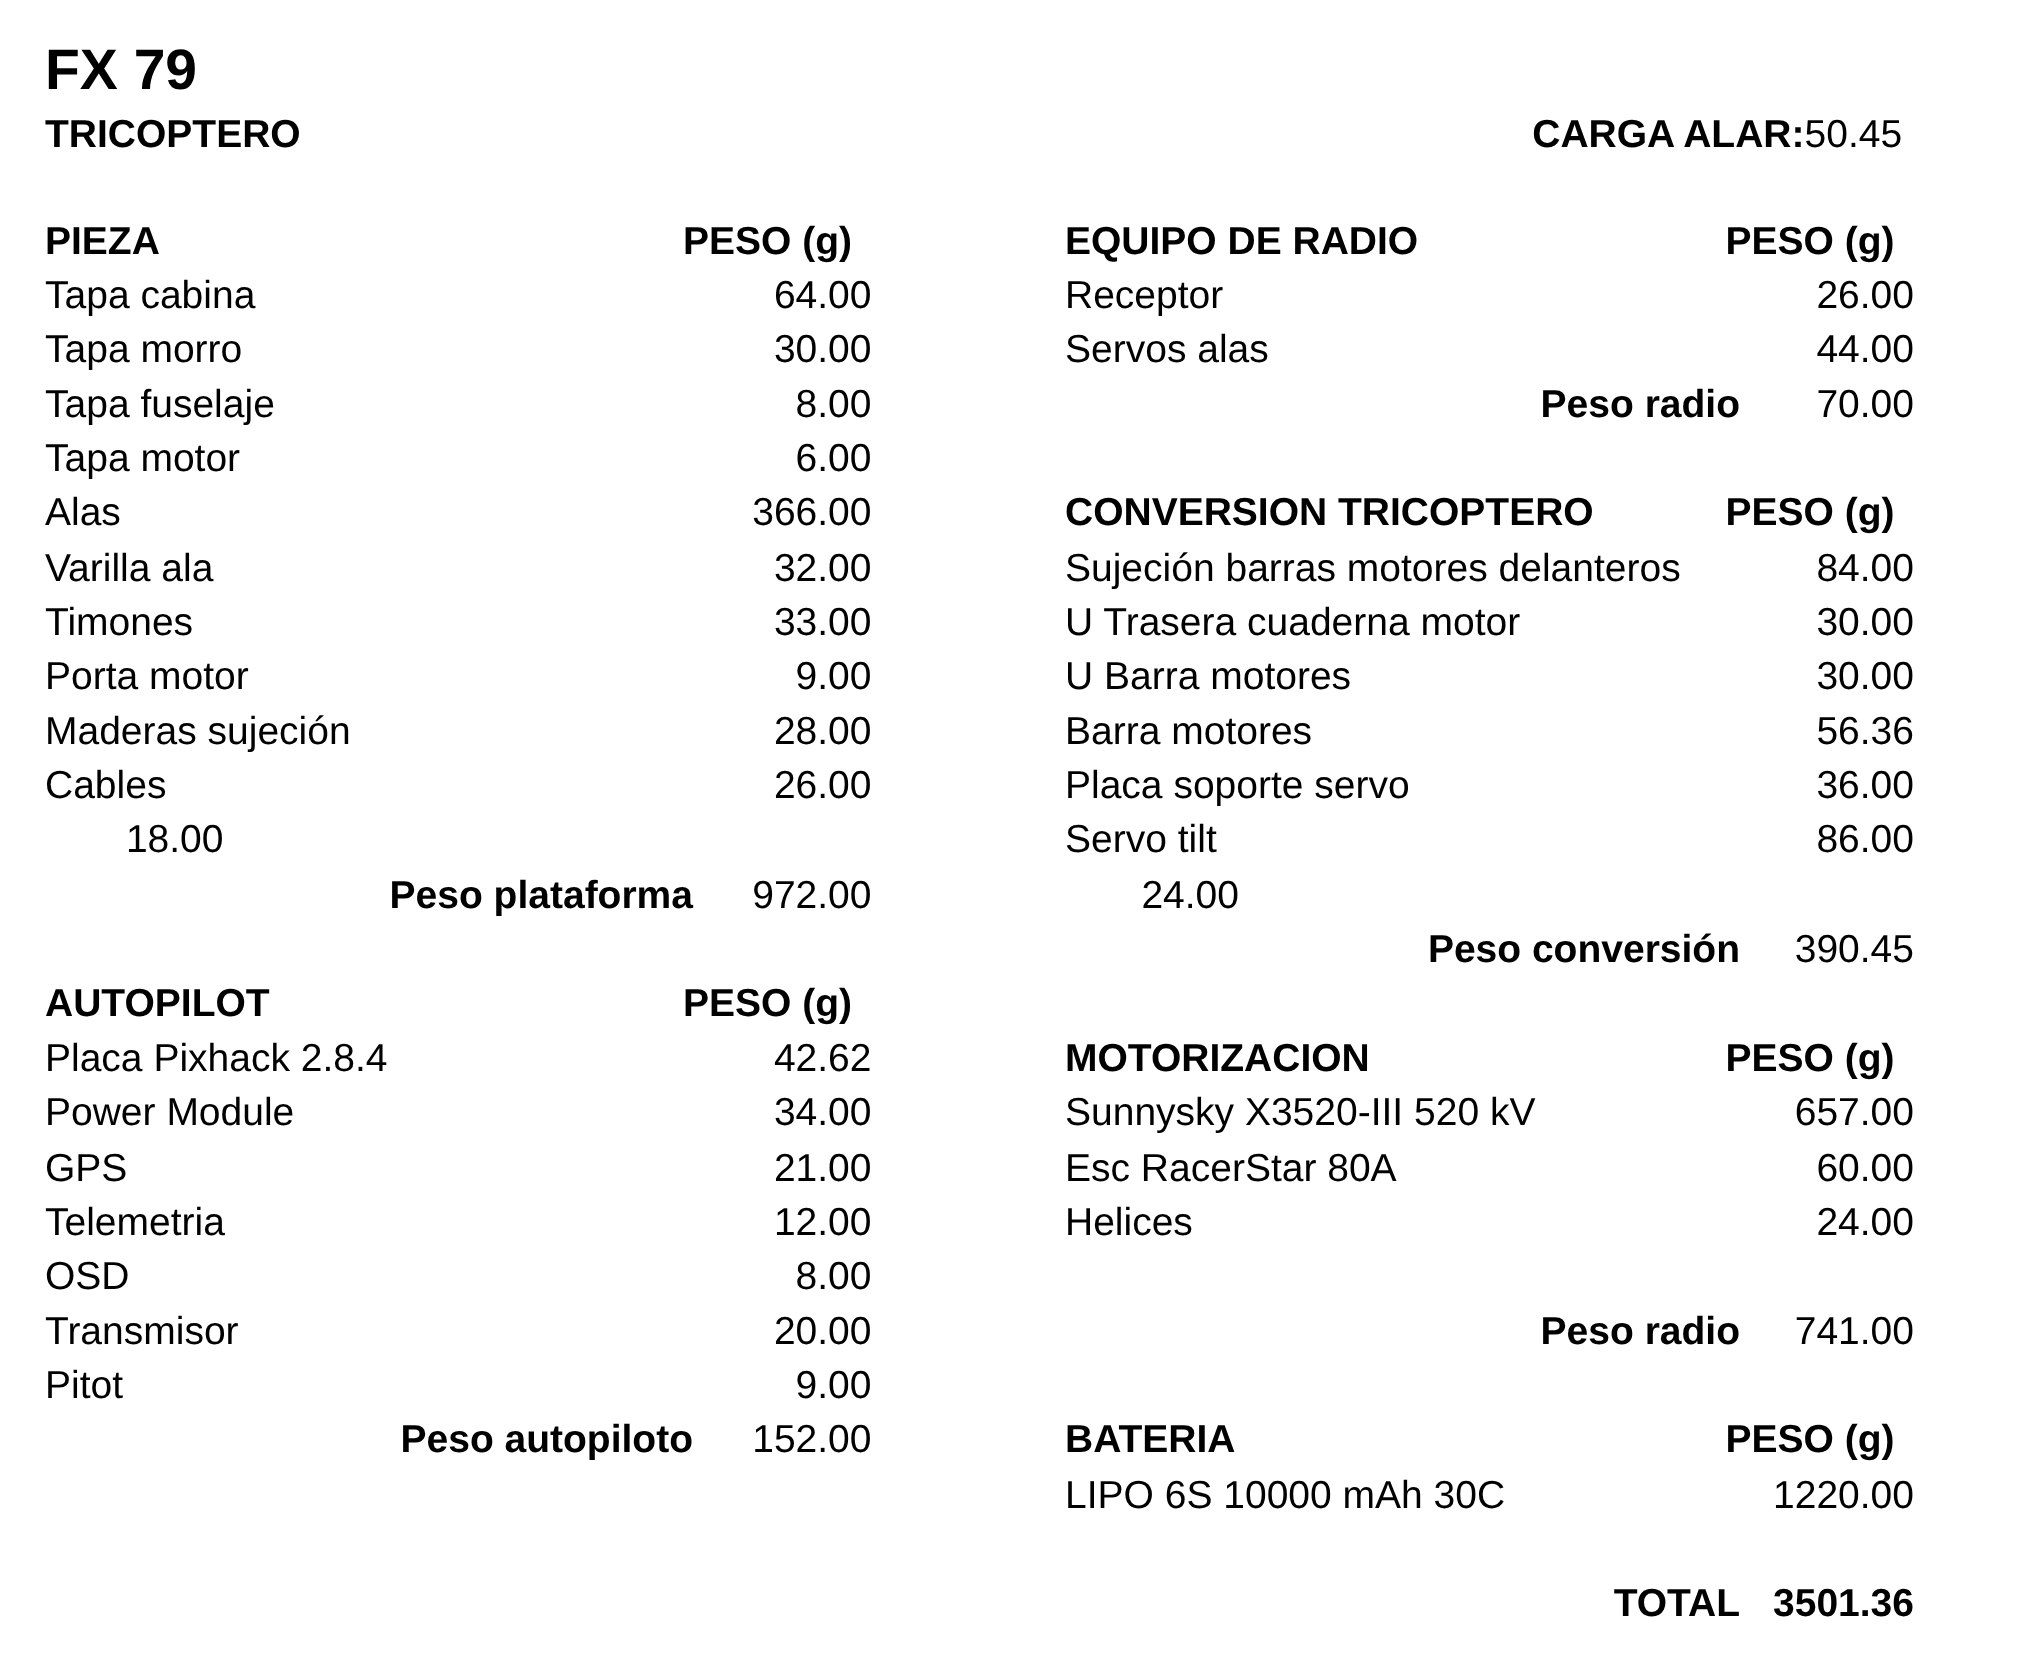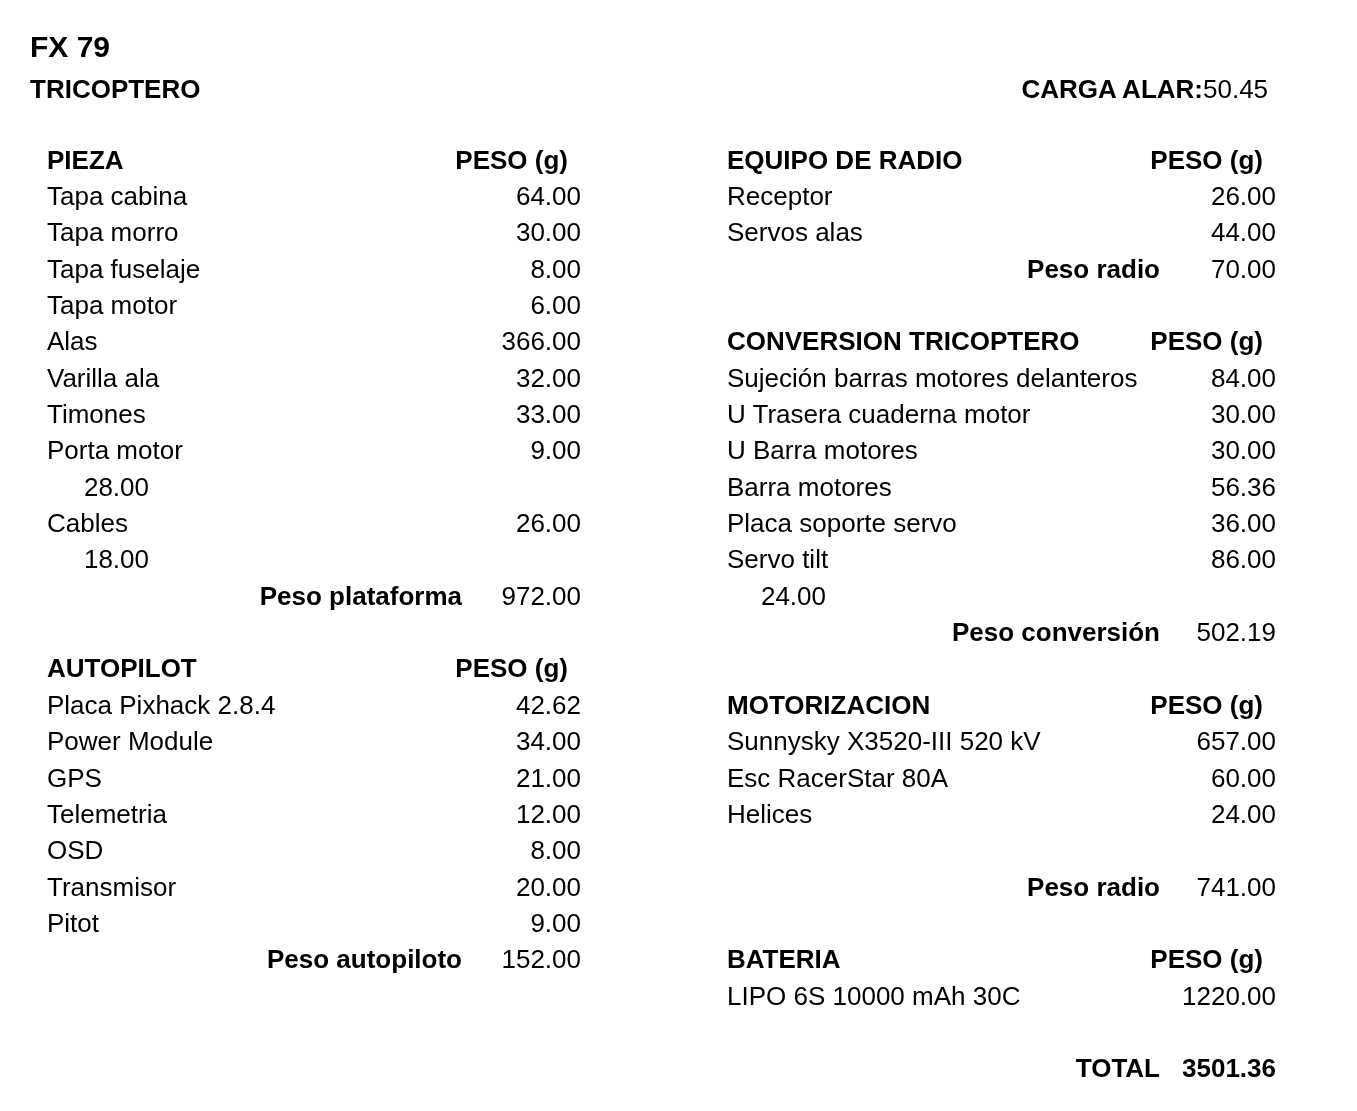--- a/index.html
+++ b/index.html
@@ -12,21 +12,21 @@
     font-family: "Liberation Sans", sans-serif;
     font-size: 26px;
     overflow: hidden;
   }
   #brand {
     position: absolute;
     left: 30px;
     top: 28px;
     height: 38px;
     line-height: 38px;
-    font-size: 30px;
+    font-size: 38px;
     font-weight: bold;
     white-space: nowrap;
   }
   #header-row {
     position: absolute;
     left: 30px;
     top: 71px;
     width: 1289px;
     height: 36px;
     display: flex;
@@ -40,21 +40,21 @@
   .col { position: absolute; top: 142px; }
   #left-col  { left: 30px;  width: 551px; }
   #right-col { left: 710px; width: 566px; }
 
   .row {
     height: 36.35px;
     display: flex;
     align-items: center;
   }
   .cell { white-space: nowrap; overflow: visible; }
-  .label { flex: 1; text-align: left; margin-left: 17px; }
+  .label { flex: 1; text-align: left; }
   .value { text-align: right; }
   #left-col  .value { width: 119px; }
   #right-col .value { width: 116px; }
 
   .hdr  { font-weight: bold; }
   .peso { font-weight: bold; padding-right: 13px; }
   .sub  { font-weight: bold; text-align: right; }
   .tot  { font-weight: bold; }
 </style>
 </head>
@@ -99,20 +99,21 @@
       </div>
       <div class="row">
         <div class="cell label">Timones</div>
         <div class="cell value">33.00</div>
       </div>
       <div class="row">
         <div class="cell label">Porta motor</div>
         <div class="cell value">9.00</div>
       </div>
       <div class="row">
+        <div class="cell label">Maderas sujeción</div>
         <div class="cell value">28.00</div>
       </div>
       <div class="row">
         <div class="cell label">Cables</div>
         <div class="cell value">26.00</div>
       </div>
       <div class="row">
         <div class="cell value">18.00</div>
       </div>
       <div class="row">
@@ -205,21 +206,21 @@
       </div>
       <div class="row">
         <div class="cell label">Servo tilt</div>
         <div class="cell value">86.00</div>
       </div>
       <div class="row">
         <div class="cell value">24.00</div>
       </div>
       <div class="row">
         <div class="cell label sub">Peso conversión</div>
-        <div class="cell value">502.19</div>
+        <div class="cell value">390.45</div>
       </div>
       <div class="row">
         <div class="cell label"></div>
       </div>
       <div class="row">
         <div class="cell label hdr">MOTORIZACION</div>
         <div class="cell value peso">PESO (g)</div>
       </div>
       <div class="row">
         <div class="cell label">Sunnysky X3520-III 520 kV</div>

